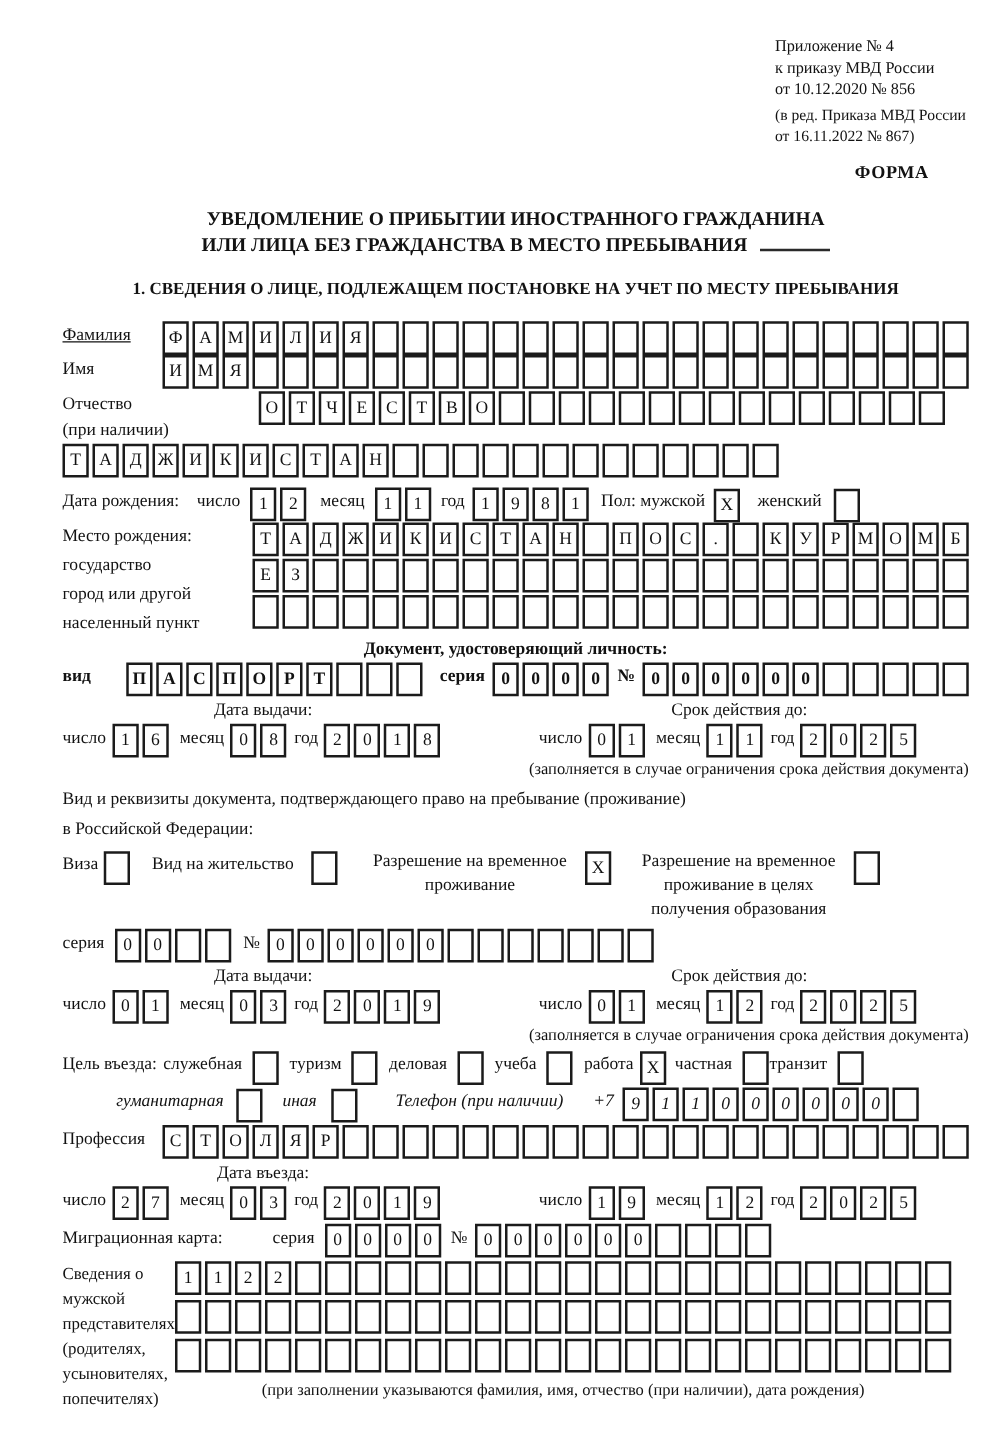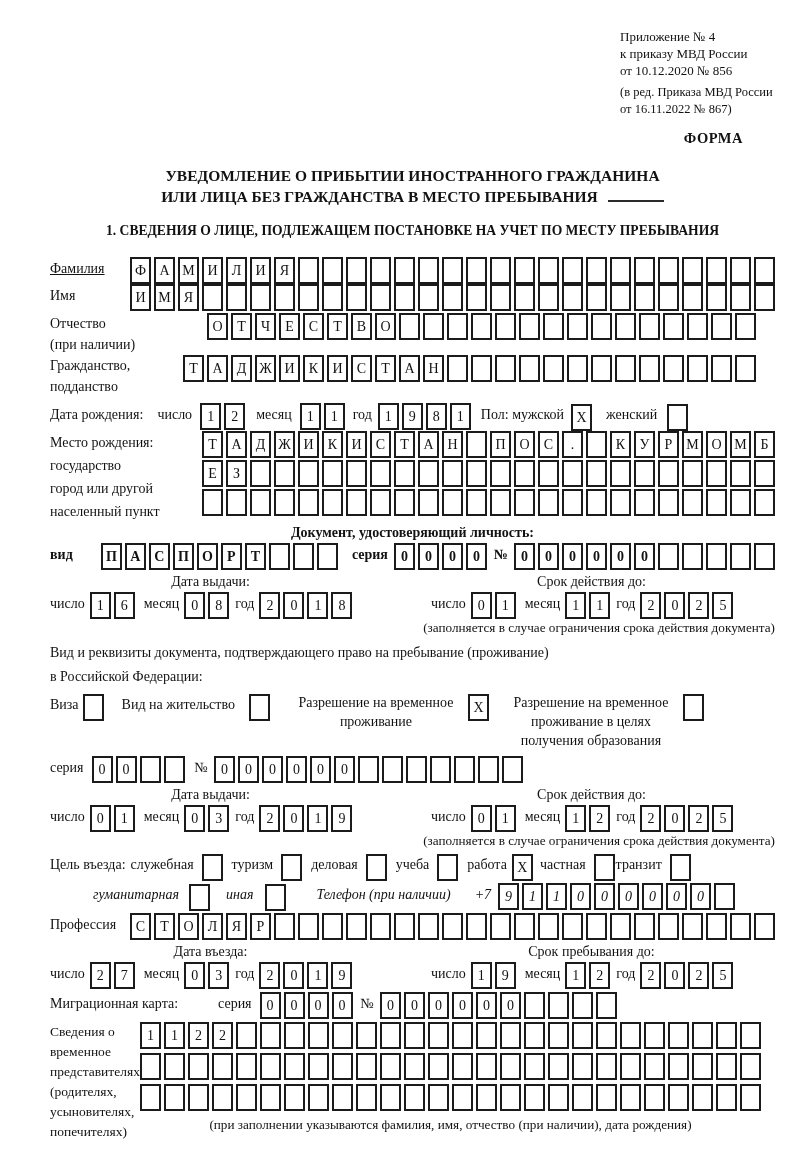--- a/index.html
+++ b/index.html
@@ -164,24 +164,20 @@
           <span class="cell"></span>
           <span class="cell"></span>
           <span class="cell"></span>
           <span class="cell"></span>
           <span class="cell"></span>
         </span>
     </div>
   </div>
 
   <div class="twocol">
-    <div class="labcol" style="width:133px;">
-      <div>Гражданство,</div>
-      <div>подданство</div>
-    </div>
     <div class="cellcol">
       <span class="cells">
           <span class="cell">Т</span>
           <span class="cell">А</span>
           <span class="cell">Д</span>
           <span class="cell">Ж</span>
           <span class="cell">И</span>
           <span class="cell">К</span>
           <span class="cell">И</span>
           <span class="cell">С</span>
@@ -594,21 +590,20 @@
         <span class="cell"></span>
         <span class="cell"></span>
         <span class="cell"></span>
         <span class="cell"></span>
         <span class="cell"></span>
       </span>
   </div>
 
   <div class="dates-headers" style="margin-top:4px;">
     <span class="h1">Дата въезда:</span>
-    <span class="h2">Срок пребывания до:</span>
   </div>
   <div class="dates-row" style="margin-top:2px;">
     <div class="dg">
       <span class="lab">число</span>
       <span class="cells" style="margin-left:5px;">
           <span class="cell">2</span>
           <span class="cell">7</span>
         </span>
       <span class="lab" style="margin-left:9px;">месяц</span>
       <span class="cells" style="margin-left:5px;">
@@ -664,21 +659,21 @@
         <span class="cell"></span>
         <span class="cell"></span>
         <span class="cell"></span>
         <span class="cell"></span>
       </span>
   </div>
 
   <div class="twocol" style="margin-top:3px;">
     <div class="labcol" style="width:90px; font-size:13.5px;">
       <div style="line-height:20px;">Сведения о</div>
-      <div style="line-height:20px;">временное</div>
+      <div style="line-height:20px;">мужской</div>
       <div style="line-height:20px;">представителях</div>
       <div style="line-height:20px;">(родителях,</div>
       <div style="line-height:20px;">усыновителях,</div>
       <div style="line-height:20px;">попечителях)</div>
     </div>
     <div class="cellcol">
       <span class="cells" style="margin-bottom:4px;">
           <span class="cell">1</span>
           <span class="cell">1</span>
           <span class="cell">2</span>

